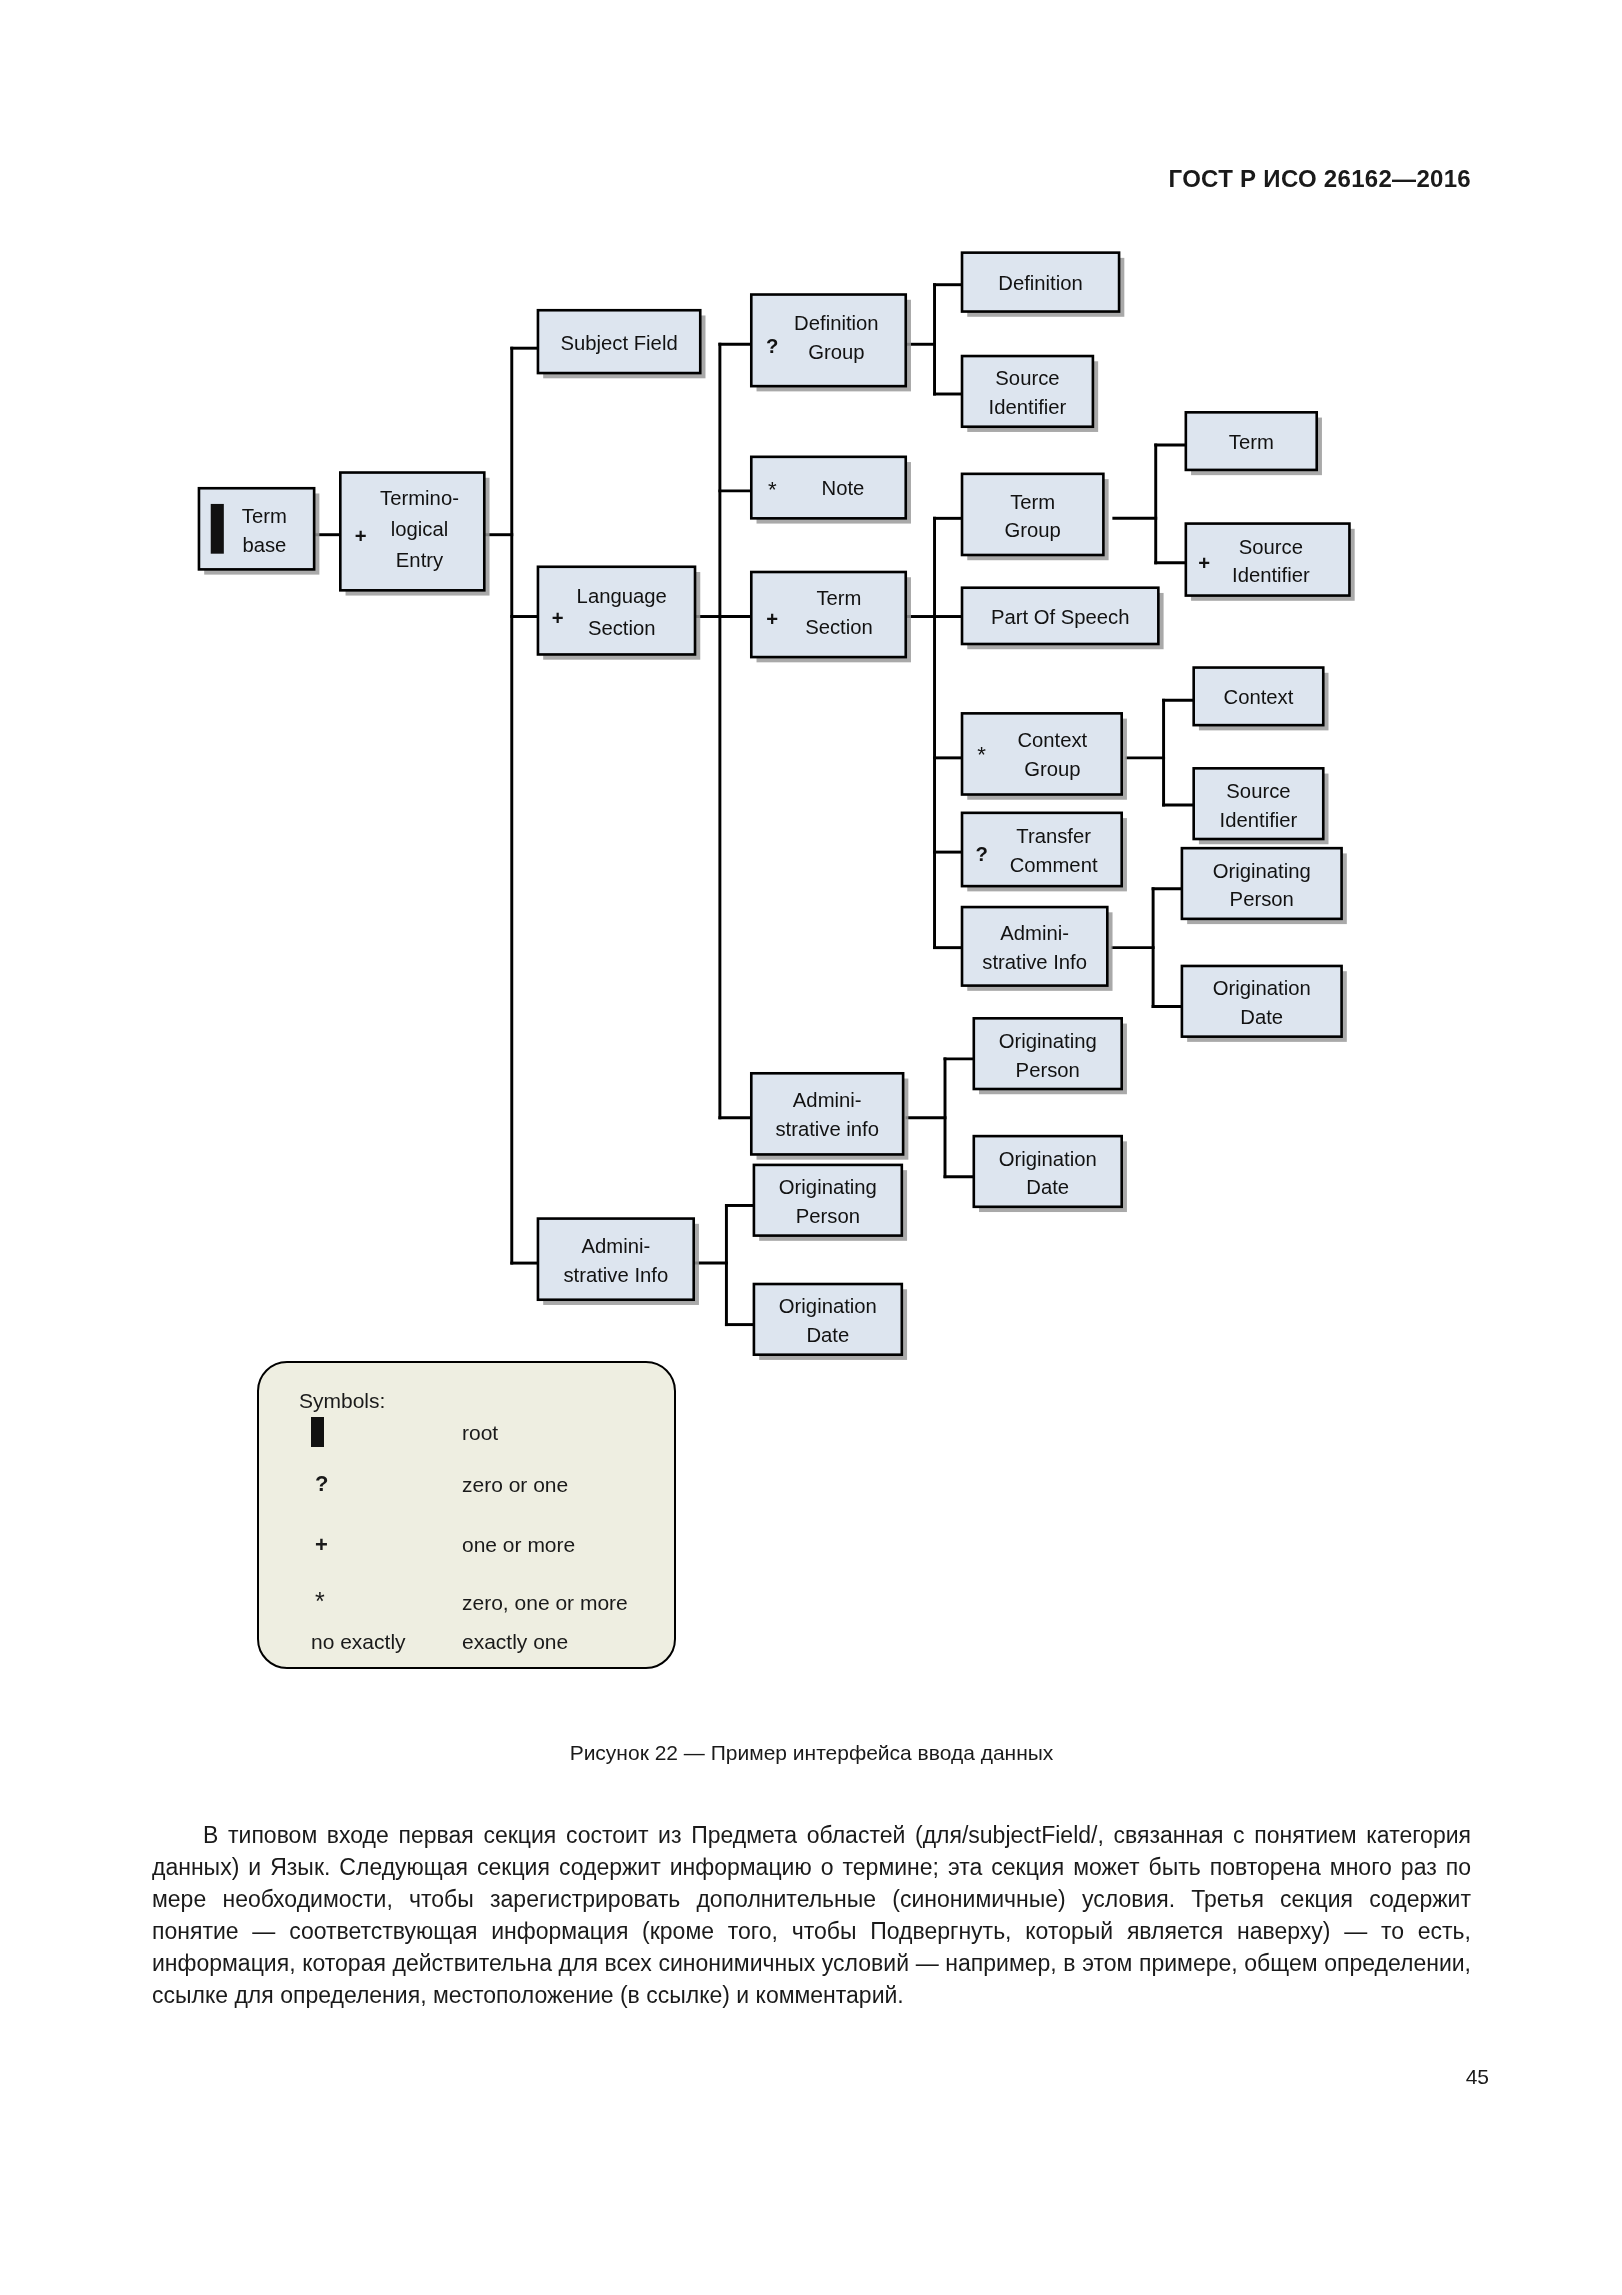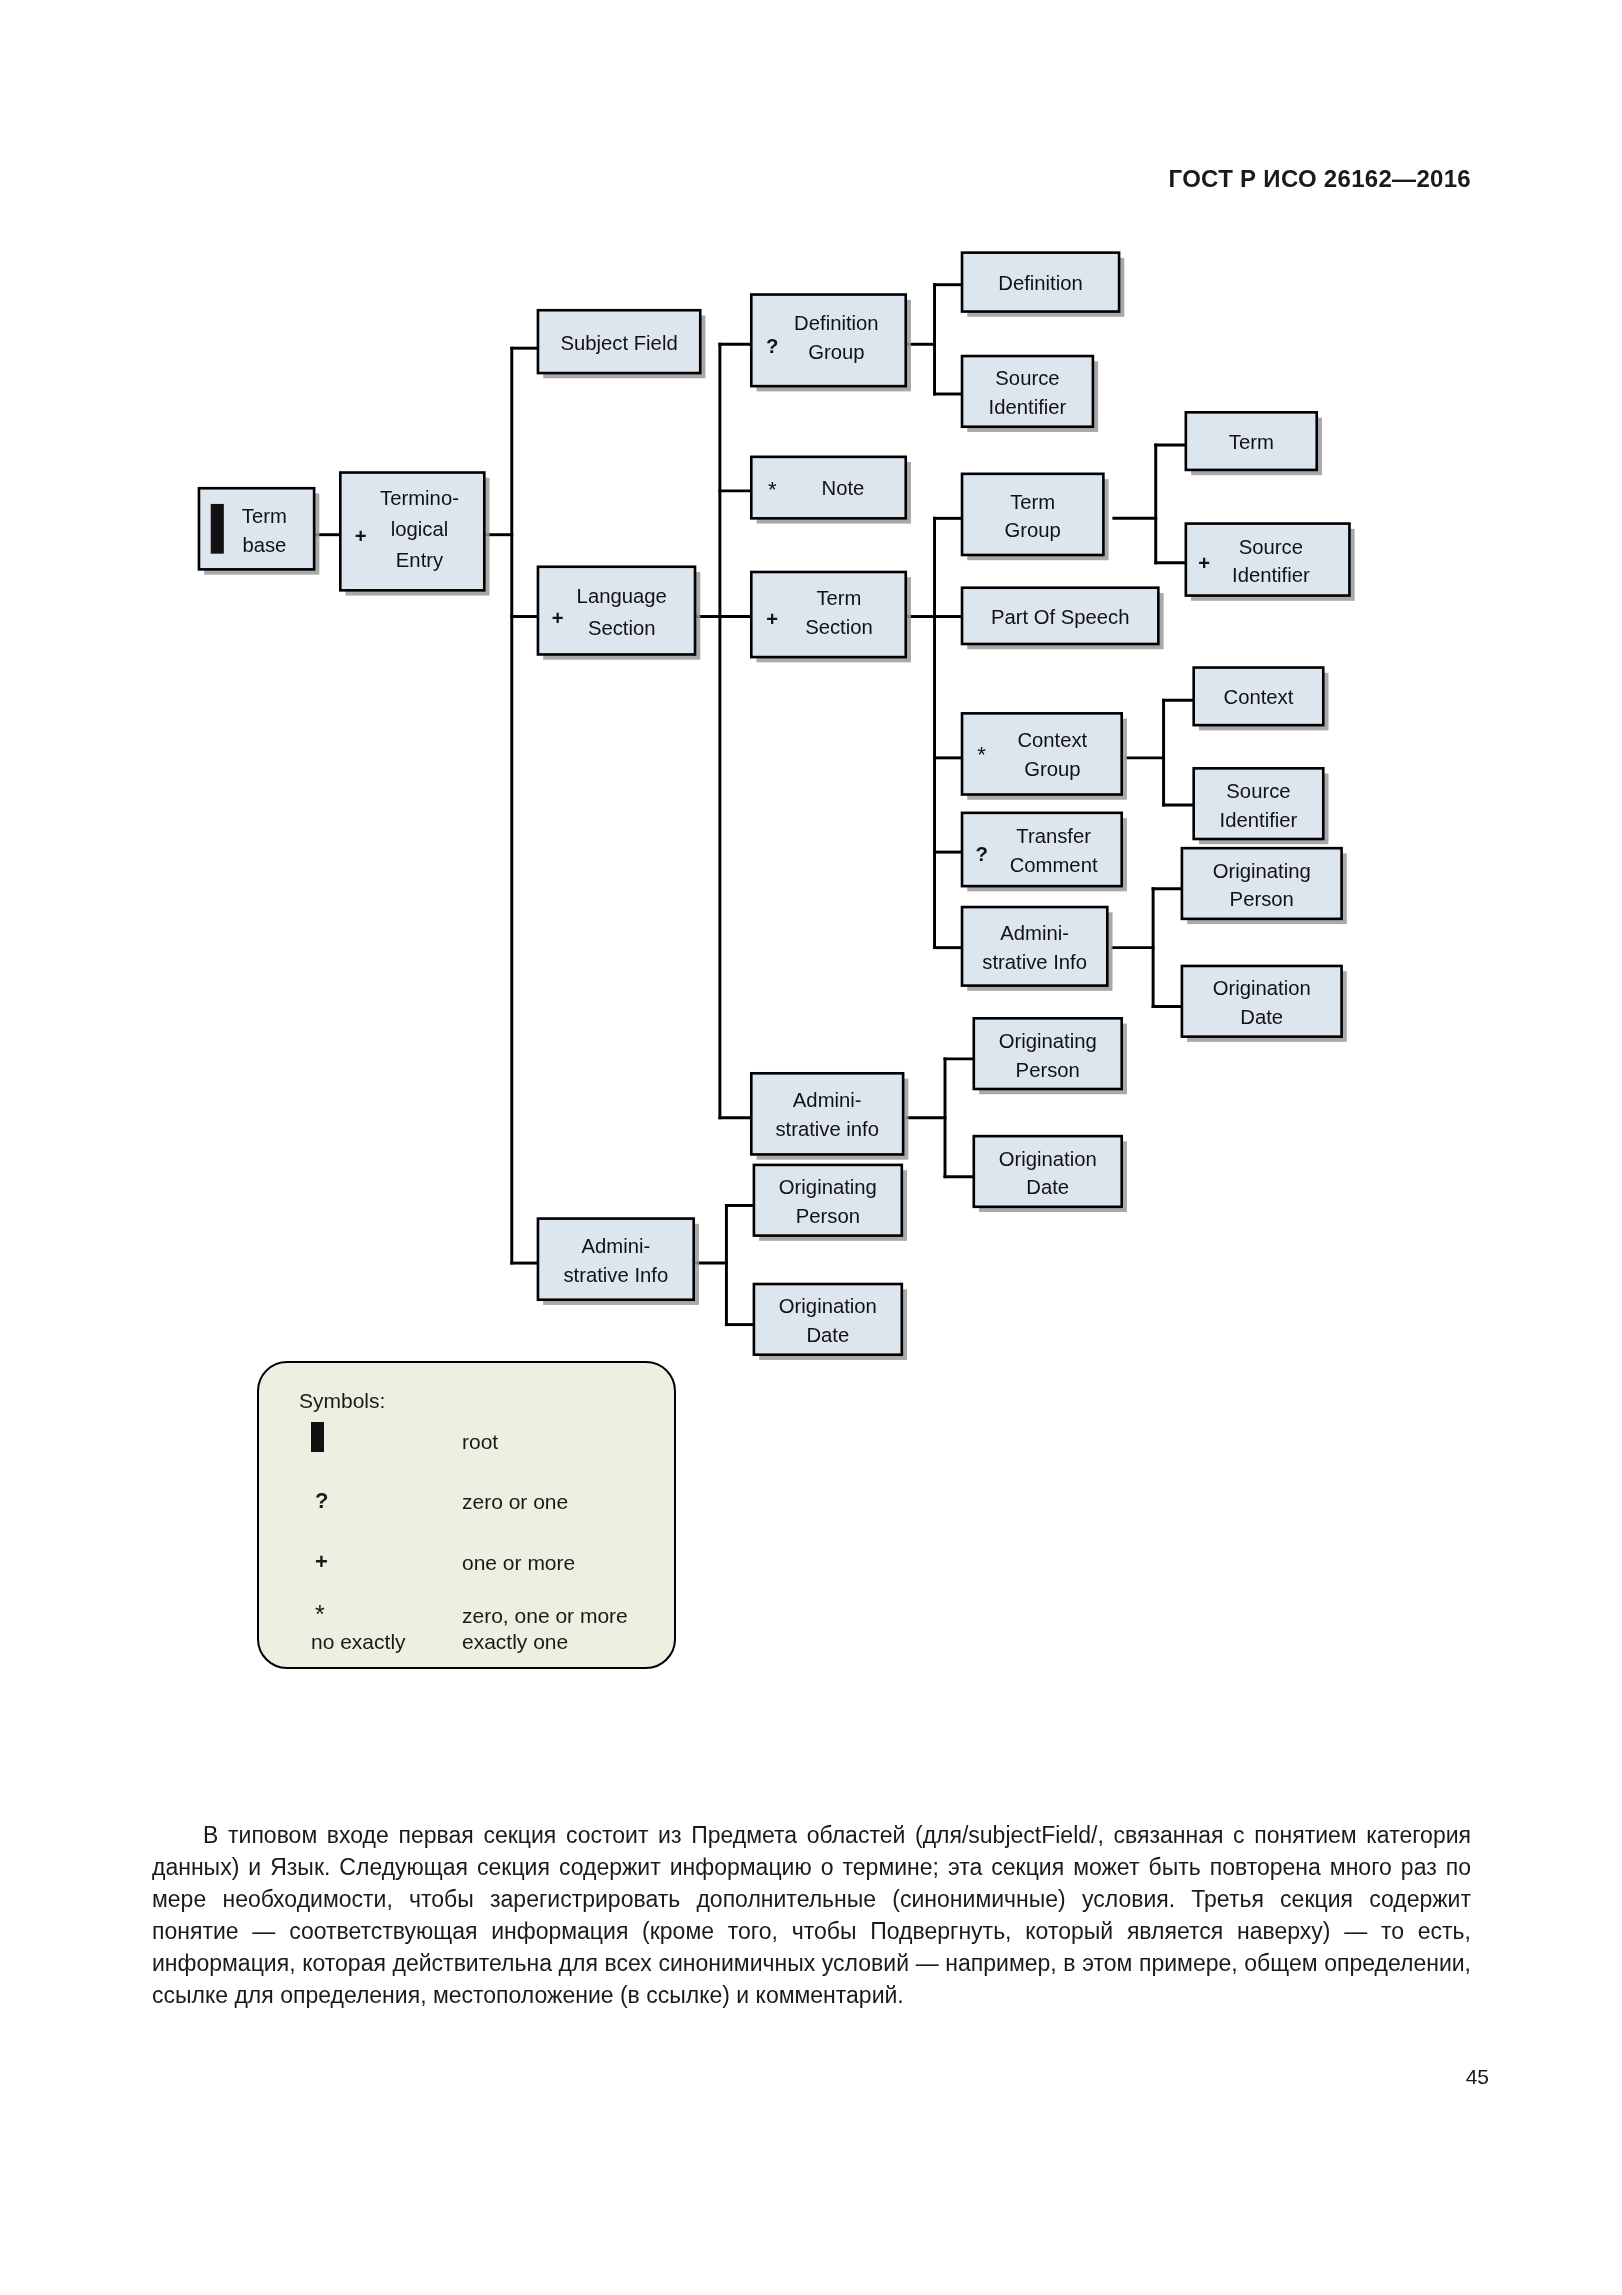--- a/index.html
+++ b/index.html
@@ -38,21 +38,21 @@
   text.card.star{font-size:34px;font-weight:normal;}
 
   
   .legendwrap{position:absolute;left:257px;top:1361px;width:419px;height:308px;}
   .legendbox{
     position:absolute;inset:0;
     background:#eeeee1;border:2.6px solid #000;border-radius:30px;
   }
   .legendinner{position:absolute;left:0;top:0;right:0;bottom:0;padding:27.5px 0 0 42px;}
   .legtitle{font-size:21px;}
-  .legrow{display:flex;align-items:flex-end;margin-bottom:5.2px;padding-left:12px;}
+  .legrow{display:flex;align-items:center;margin-bottom:5.2px;padding-left:12px;}
   .legsym{width:151px;font-size:21px;line-height:1.0;}
   .legdesc{font-size:21px;line-height:1.0;}
   .sym-root{display:inline-block;width:13px;height:30px;background:#111;vertical-align:-6.5px;}
   .sym-q{font-size:22px;font-weight:bold;padding-left:3.9px;}
   .sym-plus{font-size:22px;font-weight:bold;padding-left:3.9px;}
   .sym-star{font-size:25px;padding-left:3.9px;line-height:.7;}
 
   .r1{height:39px;}
   .r2{height:55px;}
   .r3{height:56px;}
@@ -369,20 +369,21 @@
         <div class="legdesc">zero, one or more</div>
       </div>
 
       <div class="legrow">
         <div class="legsym">no exactly</div>
         <div class="legdesc">exactly one</div>
       </div>
     </div>
   </div>
 
+  <div class="caption">Рисунок 22 — Пример интерфейса ввода данных</div>
 
   <div class="body">
     <p class="indent">В типовом входе первая секция состоит из Предмета областей (для/subjectField/, связанная с понятием категория данных) и Язык. Следующая секция содержит информацию о термине; эта секция может быть повторена много раз по мере необходимости, чтобы зарегистрировать дополнительные (синонимичные) условия. Третья секция содержит понятие — соответствующая информация (кроме того, чтобы Подвергнуть, который является наверху) — то есть, информация, которая действительна для всех синонимичных условий — например, в этом примере, общем определении, ссылке для определения, местоположение (в ссылке) и комментарий.</p>
   </div>
 
   <div class="pageno">45</div>
 
 </div>
 
 

